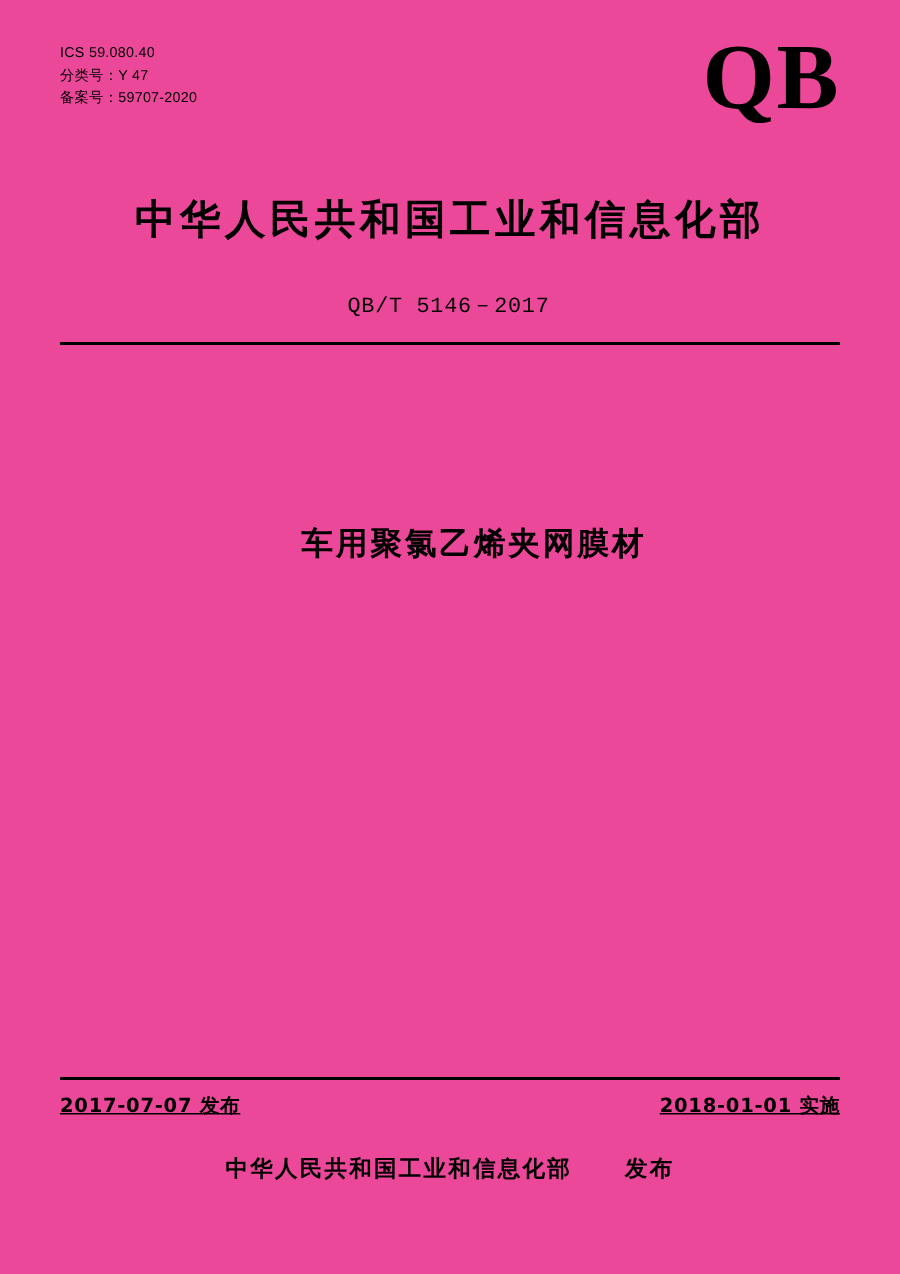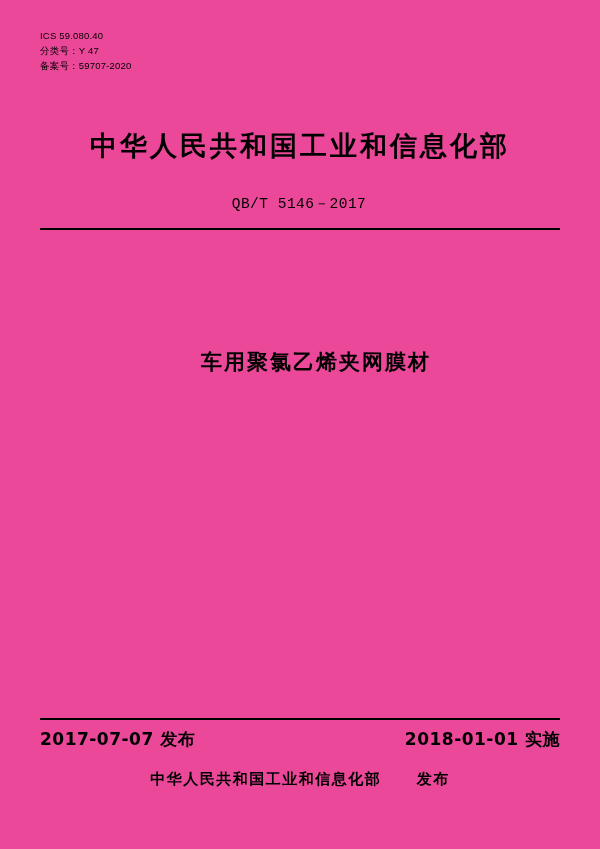--- a/index.html
+++ b/index.html
@@ -129,23 +129,24 @@
   
   .dates {
     position: absolute;
     left: 0;
     top: 700px;
     width: 520px;
     display: flex;
     justify-content: space-between;
     font-family: "DejaVu Sans", sans-serif;
     font-weight: bold;
-    font-size: 17px;
+    font-size: 13px;
     letter-spacing: 0.5px;
     color: #000000;
+    text-decoration: underline;
   }
   .dates .date-item {
     white-space: nowrap;
   }
 
   
   .issuer {
     position: absolute;
     left: 0;
     top: 742px;
@@ -167,20 +168,21 @@
 
 <div class="page">
   <div class="content">
 
     <div class="topbar">
       <div class="meta">
         <div>ICS 59.080.40</div>
         <div>分类号：Y 47</div>
         <div>备案号：59707-2020</div>
       </div>
+      <div class="qb">QB</div>
     </div>
 
     <div class="nat-title">中华人民共和国工业和信息化部</div>
 
     <div class="std-no">QB/T 5146－2017</div>
 
     <div class="rule-top"></div>
 
     <div class="doc-title-cn">车用聚氯乙烯夹网膜材</div>
 

